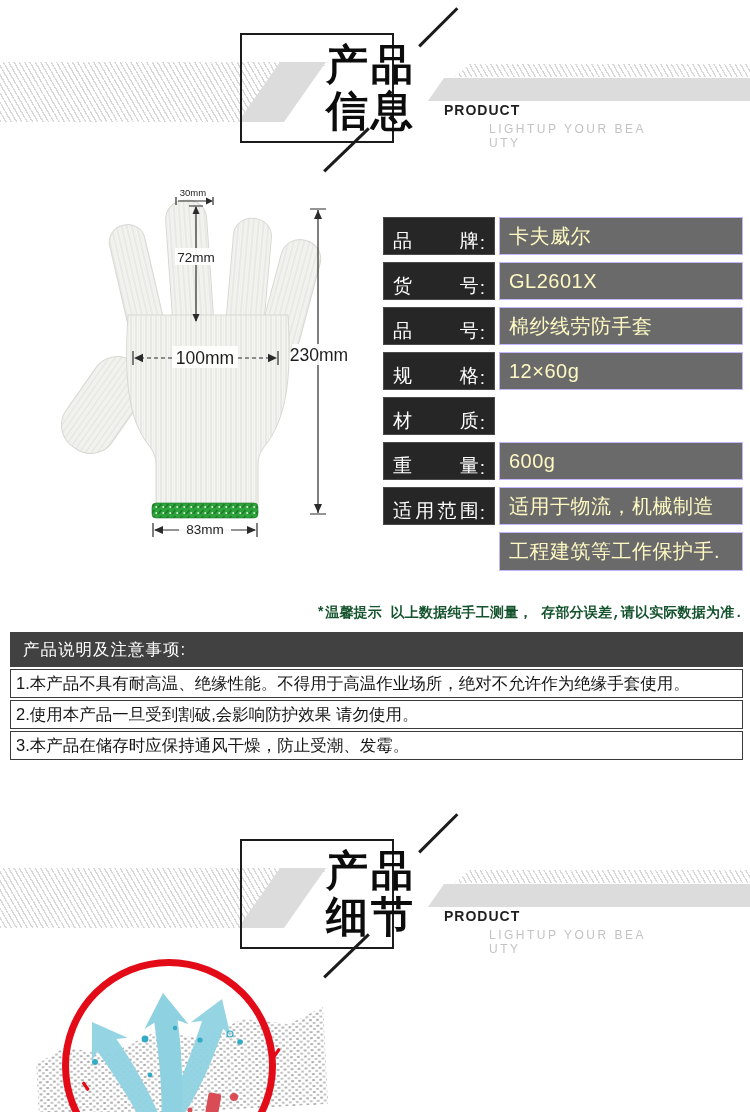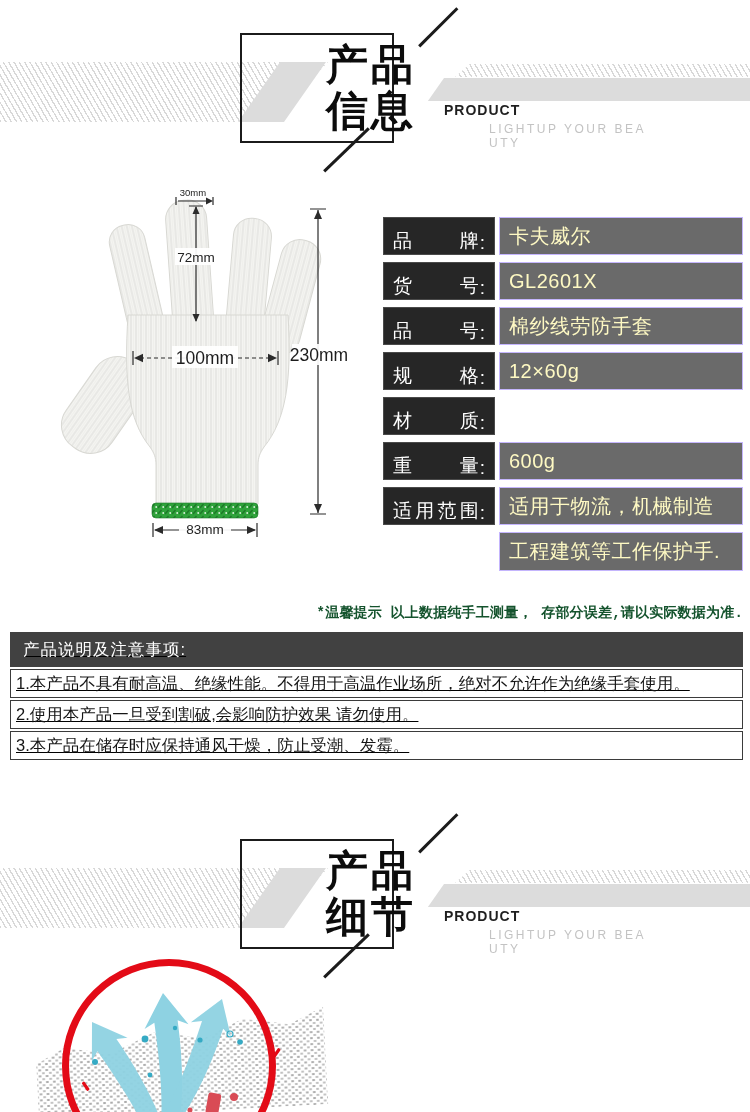--- a/index.html
+++ b/index.html
@@ -35,21 +35,21 @@
   .spec-label { width:112px; box-sizing:border-box; background:#262626; border:1px solid #4a4a4a;
     color:#fff; font-size:19px; display:flex; align-items:flex-end; padding:0 9px; }
   .spec-label .chars { flex:1; text-align:justify; text-align-last:justify; }
   .spec-label .colon { margin-left:1px; }
   .spec-value { flex:1; margin-left:4px; box-sizing:border-box; background:#6a6a6a; border:1px solid #c4b5fd;
     color:#fef9c3; font-size:20px; display:flex; align-items:center; padding-left:9px; letter-spacing:0.5px; }
   .spec-extra { margin-left:116px; height:39px; }
 
   
   .note { position:absolute; top:604px; right:7px; font-size:14px; font-weight:700; color:#14532d; letter-spacing:0.2px;font-family:Liberation Mono, monospace; }
-  .notice { position:absolute; left:10px; top:632px; width:733px;text-decoration:underline; }
+  .notice { position:absolute; left:10px; top:632px; width:733px; }
   .notice-bar { height:35px; background:#414141; color:#ffffff; font-size:16.5px; line-height:35px;
     padding-left:13px; letter-spacing:1px; box-sizing:border-box; }
   .notice-item { border:1.5px solid #3b3b3b; margin-top:2px; font-size:16.5px; color:#151515;
     padding:3px 2px 3px 5px; line-height:21px; white-space:nowrap; overflow:hidden; }
 
   
   .sheet { position:absolute; left:36px; top:1012px; width:290px; height:100px;
     background-image:
       radial-gradient(ellipse 2px 1.4px, #ababab 60%, transparent 66%),
       radial-gradient(ellipse 2px 1.4px, #bdbdbd 60%, transparent 66%);

